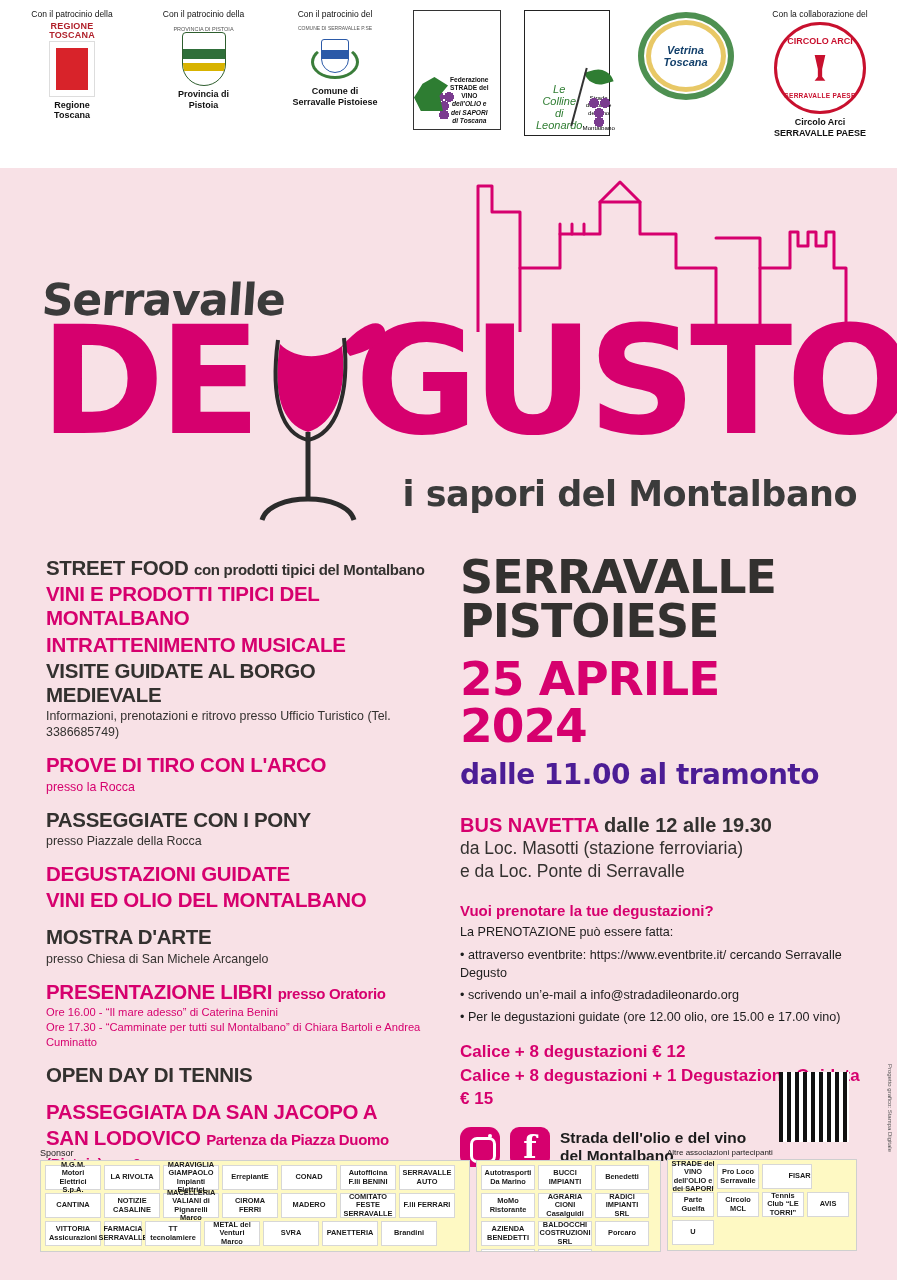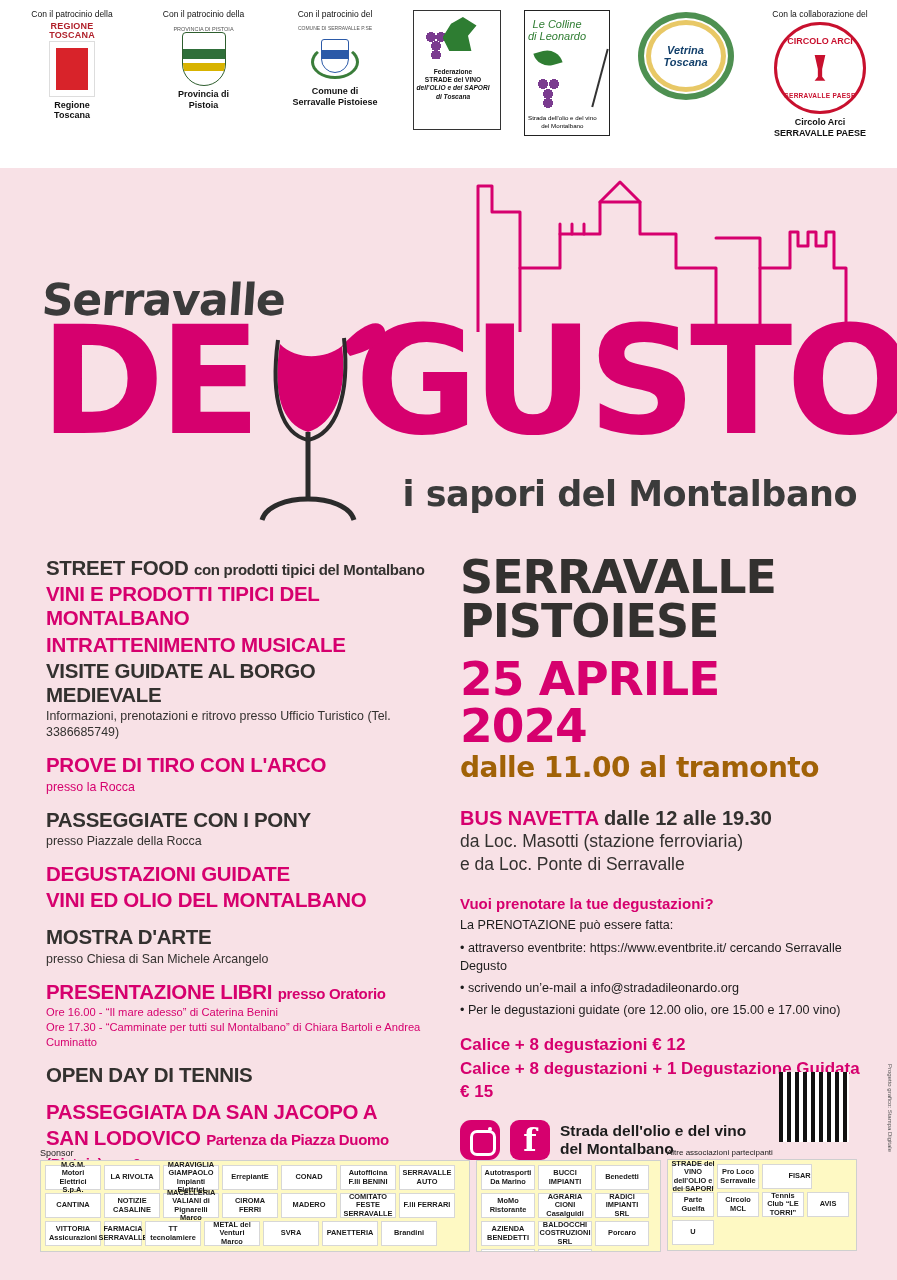--- a/index.html
+++ b/index.html
@@ -47,22 +47,22 @@
   .shield .band2 { position:absolute; left:0; right:0; top:30px; height:8px; background:#d8b300; }
 
   
   .comune-crest { width:52px; height:52px; position:relative; }
   .comune-crest .inner { position:absolute; left:12px; top:8px; width:28px; height:34px; background:#fff; border:1.5px solid #2b5aa8; border-radius:3px 3px 14px 14px; }
   .comune-crest .inner:after { content:""; position:absolute; left:0; right:0; top:10px; height:9px; background:#2b5aa8; }
   .wreath { position:absolute; left:2px; top:14px; width:48px; height:34px; border:3px solid #3a7d3a; border-radius:50%; border-top-color:transparent; }
 
   .logo-box {
     border:1.5px solid #333; background:#fff;
-    display:flex; flex-direction:column; align-items:flex-start; justify-content:flex-start;
-    padding:4px 3px;
+    display:flex; flex-direction:row; align-items:flex-end; justify-content:flex-start;
+    padding:4px 11px;
   }
   .logo-fed { width:88px; height:120px; }
   .logo-fed .art { width:62px; height:50px; position:relative; }
   .logo-fed .art .grapes { position:absolute; left:8px; top:16px; width:24px; height:28px; background:
       radial-gradient(circle at 6px 6px, #7a3b8f 5px, transparent 5px),
       radial-gradient(circle at 16px 6px, #7a3b8f 5px, transparent 5px),
       radial-gradient(circle at 11px 15px, #7a3b8f 5px, transparent 5px),
       radial-gradient(circle at 11px 24px, #7a3b8f 5px, transparent 5px); }
   .logo-fed .art .horse { position:absolute; right:2px; top:2px; width:34px; height:34px; background:#2e7d32; clip-path: polygon(20% 100%,0 60%,25% 20%,60% 0,100% 25%,75% 55%,85% 100%); }
   .logo-fed .txt { font-size:6.6px; text-align:center; line-height:1.25; margin-top:3px; color:#111; }
@@ -135,21 +135,21 @@
   .big-place {
     font-family:"DejaVu Sans", sans-serif; font-weight:bold;
     font-size:46px; line-height:.95; color:#33312f; letter-spacing:-1px;
   }
   .big-date {
     font-family:"DejaVu Sans", sans-serif; font-weight:bold;
     font-size:47px; line-height:1.0; color:#d6006e; letter-spacing:-1px; margin-top:12px;
   }
   .big-time {
     font-family:"DejaVu Sans", sans-serif; font-weight:bold;
-    font-size:28px; line-height:1.05; color:#a16207; letter-spacing:-.5px; margin-top:4px;
+    font-size:28px; line-height:1.05; color:#4c1d95; letter-spacing:-.5px; margin-top:11px;
   }
   .bus-title { margin-top:24px; font-size:20px; font-weight:bold; color:#d6006e; }
   .bus-title .dark { color:#33312f; }
   .bus-line { font-size:17.5px; color:#33312f; line-height:1.3; }
   .book-q { margin-top:20px; font-size:15px; font-weight:bold; color:#d6006e; }
   .book-p { font-size:12.6px; color:#1c1c1c; line-height:1.45; margin-top:4px; }
   .price { font-size:17px; font-weight:bold; color:#d6006e; line-height:1.35; margin-top:2px; }
   .price-wrap { margin-top:14px; }
 
   .social-row { margin-top:16px; display:flex; align-items:center; gap:10px; }

